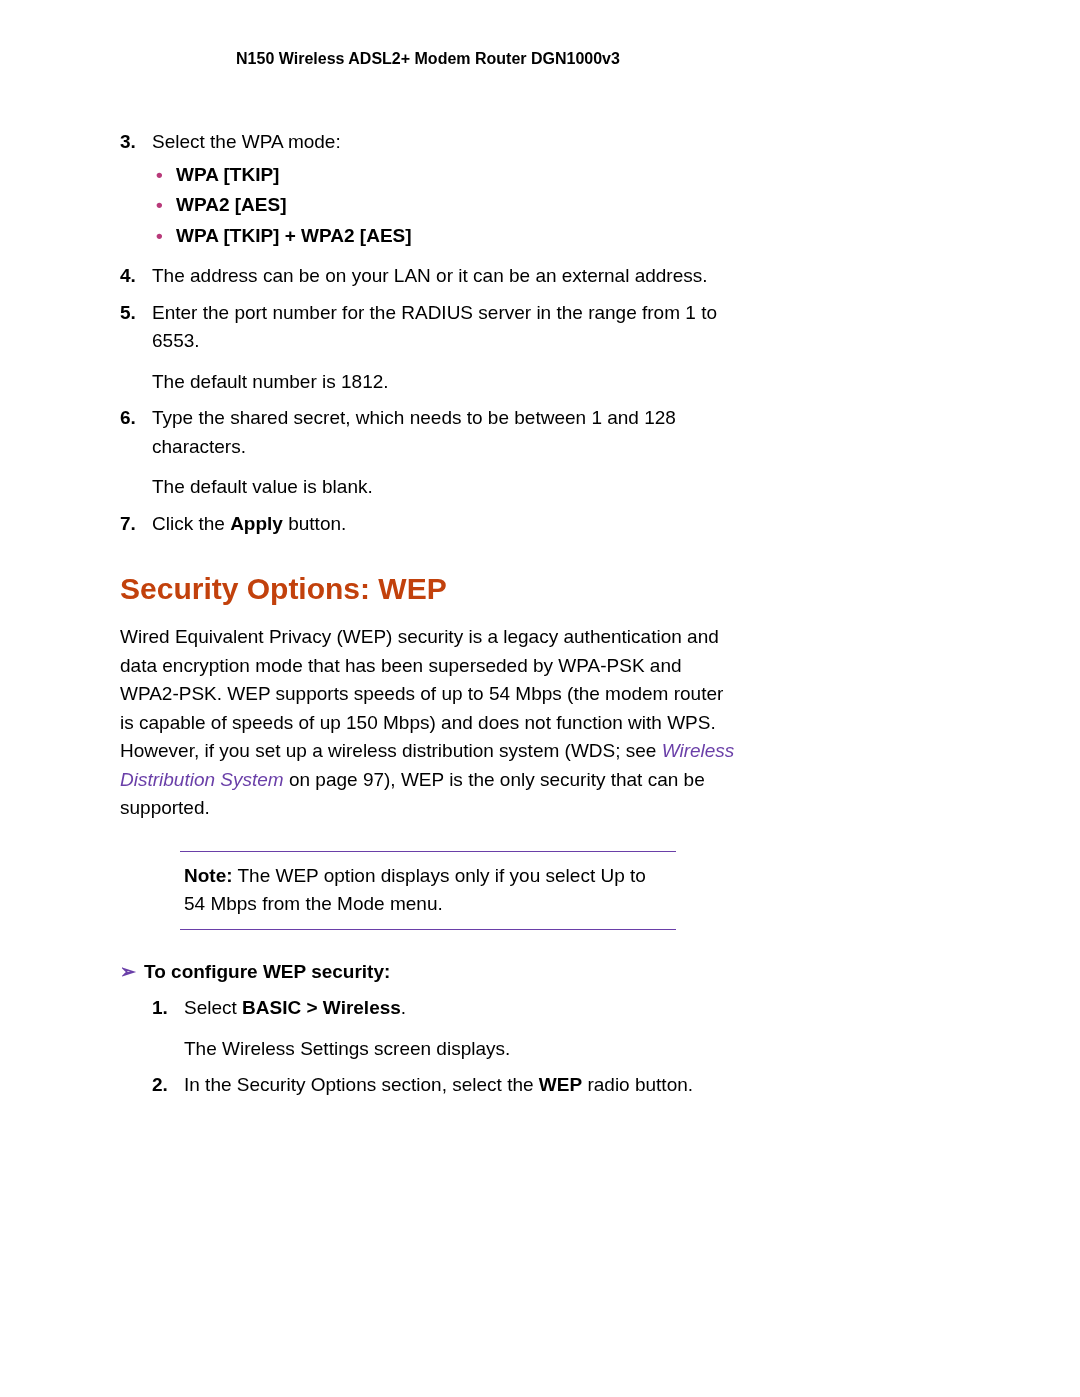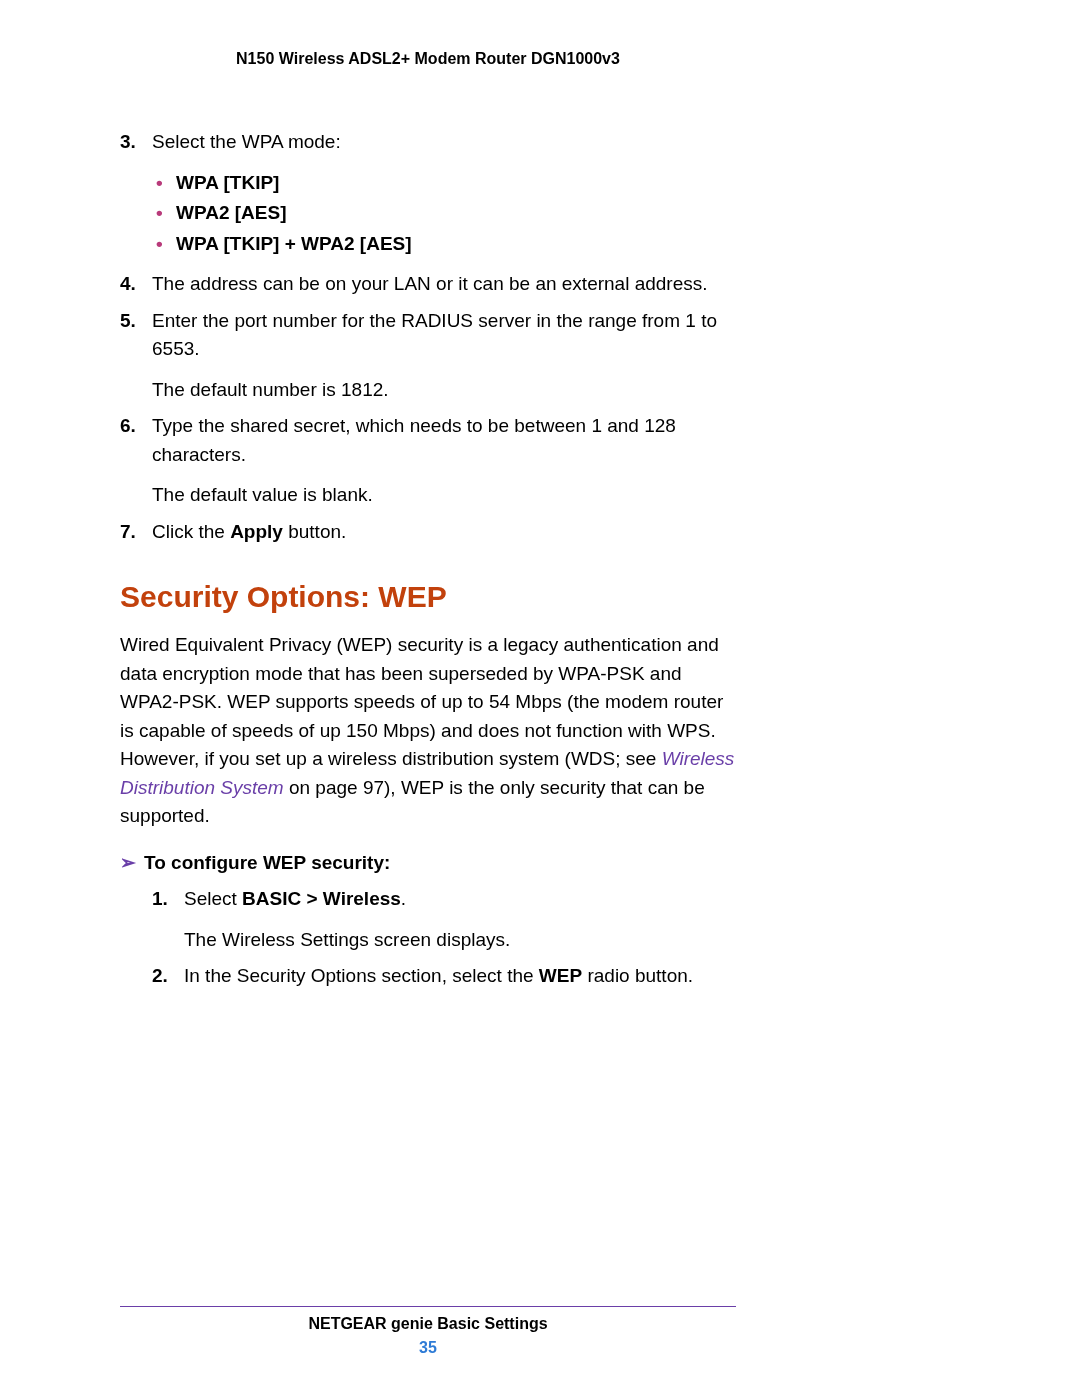--- a/index.html
+++ b/index.html
@@ -39,21 +39,21 @@
   }
   ol.main-ol > li > .num {
     position: absolute;
     left: 0;
     top: 0;
     font-weight: bold;
   }
   .sub-bullets {
     list-style: none;
     padding-left: 0;
-    margin: 12px 0;
+    margin: 4px 0;
   }
   .sub-bullets li {
     position: relative;
     padding-left: 24px;
     font-weight: bold;
     margin: 2px 0;
   }
   .sub-bullets li::before {
     content: "•";
     position: absolute;
@@ -184,20 +184,23 @@
       </li>
 
     </ol>
 
     <div class="section-heading">Security Options: WEP</div>
 
     <div class="para">
       <span>Wired Equivalent Privacy (WEP) security is a legacy authentication and data encryption mode that has been superseded by WPA-PSK and WPA2-PSK. WEP supports speeds of up to 54 Mbps (the modem router is capable of speeds of up 150 Mbps) and does not function with WPS. However, if you set up a wireless distribution system (WDS; see </span><span class="link-text">Wireless Distribution System</span><span> on page 97), WEP is the only security that can be supported.</span>
     </div>
 
+    <div class="note-block">
+      <span class="note-label">Note:</span><span> The WEP option displays only if you select Up to 54 Mbps from the Mode menu.</span>
+    </div>
 
     <div class="proc-title-row">
       <span class="proc-arrow">➢</span>
       <span class="proc-title">To configure WEP security:</span>
     </div>
 
     <ol class="inner-ol">
 
       <li>
         <span class="num">1.</span>
@@ -207,19 +210,14 @@
 
       <li>
         <span class="num">2.</span>
         <span>In the Security Options section, select the </span><span class="bold">WEP</span><span> radio button.</span>
       </li>
 
     </ol>
 
   </div>
 
-  <div class="footer">
-    <hr class="footer-rule">
-    <div class="footer-title">NETGEAR genie Basic Settings</div>
-    <div class="footer-page">35</div>
-  </div>
 
 </div>
 
 </body></html>

